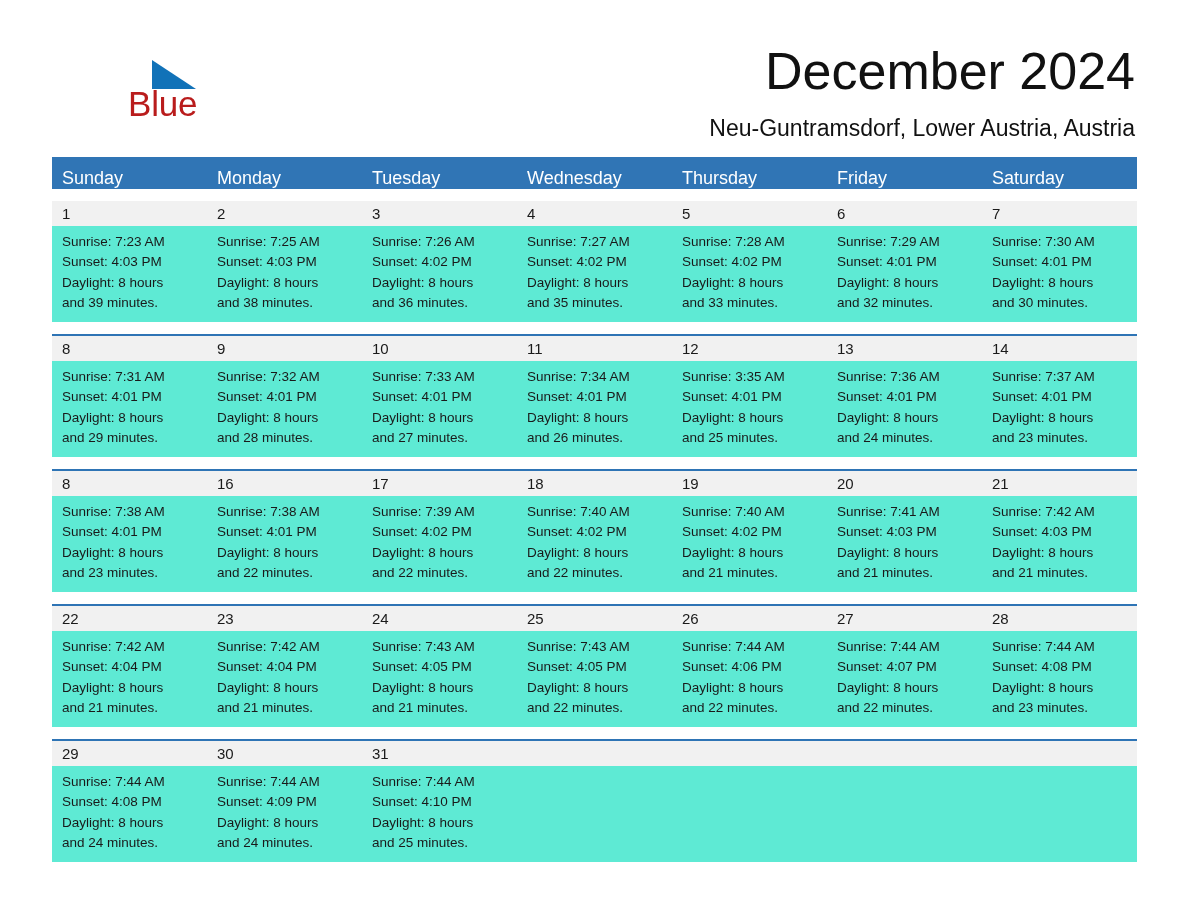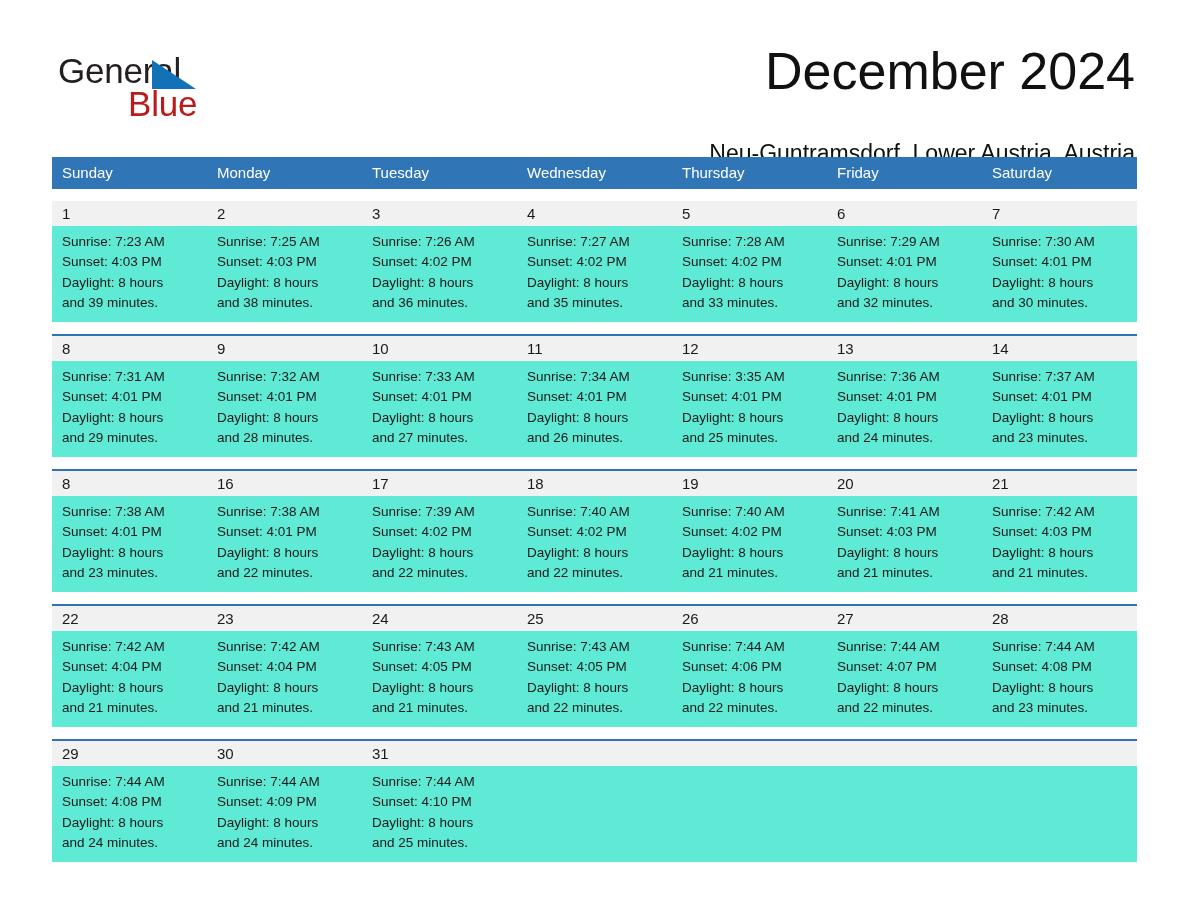--- a/index.html
+++ b/index.html
@@ -74,41 +74,40 @@
   }
   .subtitle {
     position: absolute;
     right: 53px;
     top: 114px;
     font-size: 23px;
     line-height: 28px;
     color: #111111;
     text-align: right;
     white-space: nowrap;
-    margin-top: 25px;
   }
 
   
   .calendar {
     position: absolute;
     left: 52px;
     top: 157px;
     width: 1085px;
   }
   .weekday-row {
     display: flex;
     width: 100%;
     background: #3075b5;
     height: 32px;
   }
   .weekday {
     flex: 1 1 0;
     box-sizing: border-box;
-    padding: 6px 0 0 10px;
-    font-size: 15px;
+    padding: 12px 0 0 10px;
+    font-size: 18px;
     line-height: 19px;
     color: #ffffff;
     white-space: nowrap;
   }
 
   .week {
     width: 100%;
     margin-top: 12px;
   }
   .week:first-of-type {
@@ -153,21 +152,20 @@
   }
 </style>
 </head>
 <body>
 
 <div class="page">
 
   <div class="top">
 
     <div class="logo">
-      <span class="logo-general">General</span>
       <span class="logo-tri"></span>
       <span class="logo-blue">Blue</span>
     </div>
 
     <div class="title">December 2024</div>
     <div class="subtitle">Neu-Guntramsdorf, Lower Austria, Austria</div>
   </div>
 
   <div class="calendar">
 

